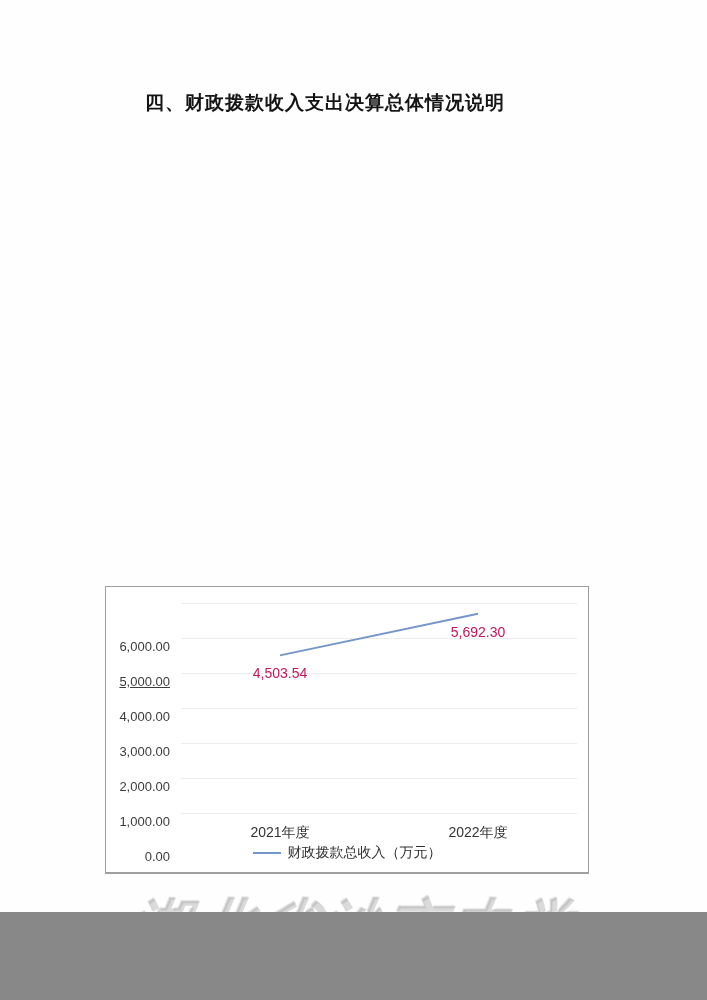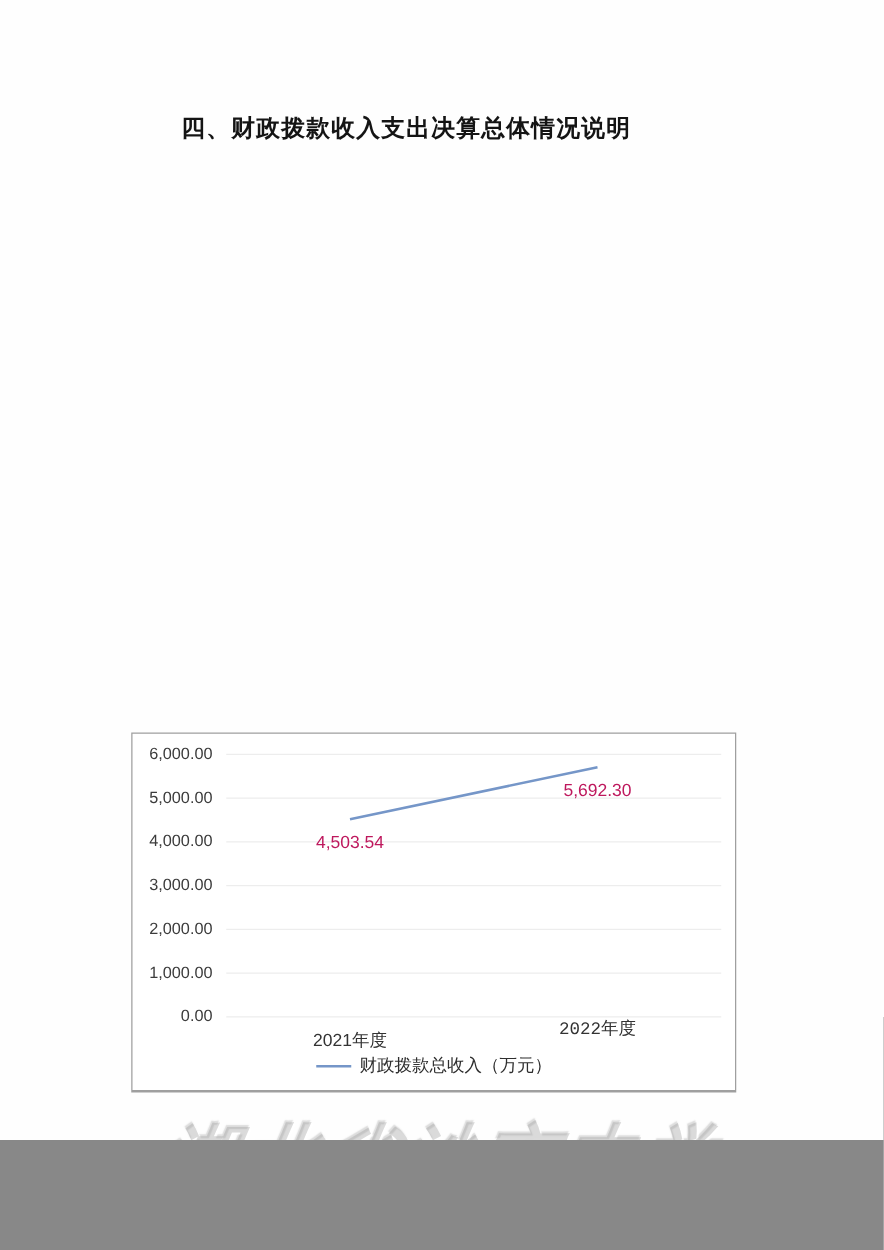--- a/index.html
+++ b/index.html
@@ -67,20 +67,21 @@
     height: 1px;
     background: #ededed;
   }
   .chart .y-label {
     position: absolute;
     width: 60px;
     text-align: right;
     font-size: 13px;
     color: #3c3c3c;
     left: 4px;
+    margin-top: 44px;
   }
   .chart .x-label {
     position: absolute;
     font-size: 14px;
     color: #333;
     transform: translateX(-50%);
     white-space: nowrap;
     text-align: center;
   }
   .chart .pt-label {
@@ -148,33 +149,33 @@
   <div class="content">
     <div class="heading">四、财政拨款收入支出决算总体情况说明</div>
   </div>
 
 
   <div class="chart">
     <div>
         <div class="gridline" style="top: 16px;"></div>
         <div class="y-label" style="top: 8px;">6,000.00</div>
         <div class="gridline" style="top: 51px;"></div>
-        <div class="y-label" style="top: 43px;">5,000.00</div>
+        <div class="y-label" style="top: 43px; text-decoration: underline;">5,000.00</div>
         <div class="gridline" style="top: 86px;"></div>
         <div class="y-label" style="top: 78px;">4,000.00</div>
         <div class="gridline" style="top: 121px;"></div>
         <div class="y-label" style="top: 113px;">3,000.00</div>
         <div class="gridline" style="top: 156px;"></div>
         <div class="y-label" style="top: 148px;">2,000.00</div>
         <div class="gridline" style="top: 191px;"></div>
         <div class="y-label" style="top: 183px;">1,000.00</div>
         <div class="gridline" style="top: 226px;"></div>
         <div class="y-label" style="top: 218px;">0.00</div>
         <div class="x-label" style="left: 174px; top: 237px;">2021年度</div>
-        <div class="x-label" style="left: 372px; top: 227px; font-family: Liberation Mono, monospace;">2022年度</div>
+        <div class="x-label" style="left: 372px; top: 237px;">2022年度</div>
         <svg class="trend" width="396" height="210">
           <polyline points="99,52.3761 297,10.769499999999994" fill="none" stroke="#7596c8" stroke-width="2"></polyline>
         </svg>
         <div class="pt-label" style="left: 174px; top: 78.3761px;">4,503.54</div>
         <div class="pt-label" style="left: 372px; top: 36.7695px;">5,692.30</div>
       </div>
     <div class="legend">
       <span class="swatch" style="background: rgb(117, 150, 200);"></span>
       <span>财政拨款总收入（万元）</span>
     </div>

